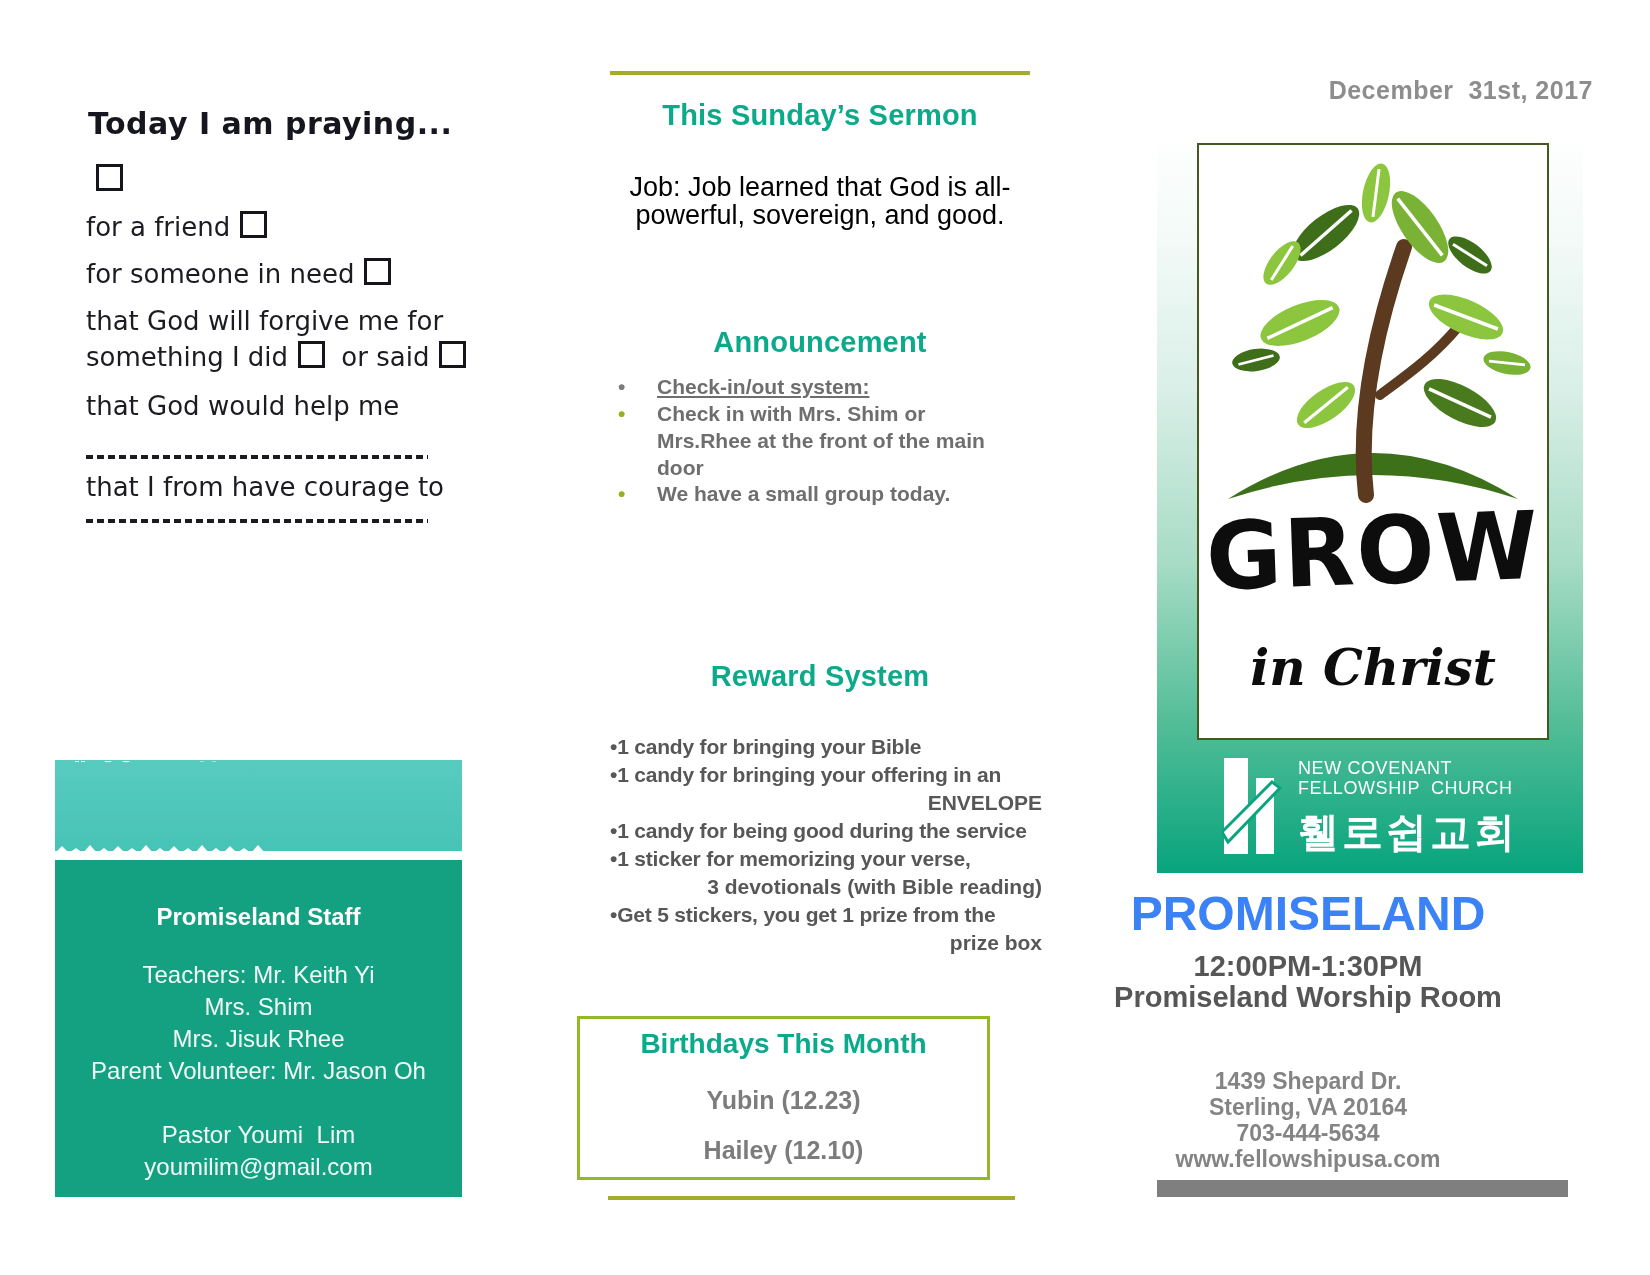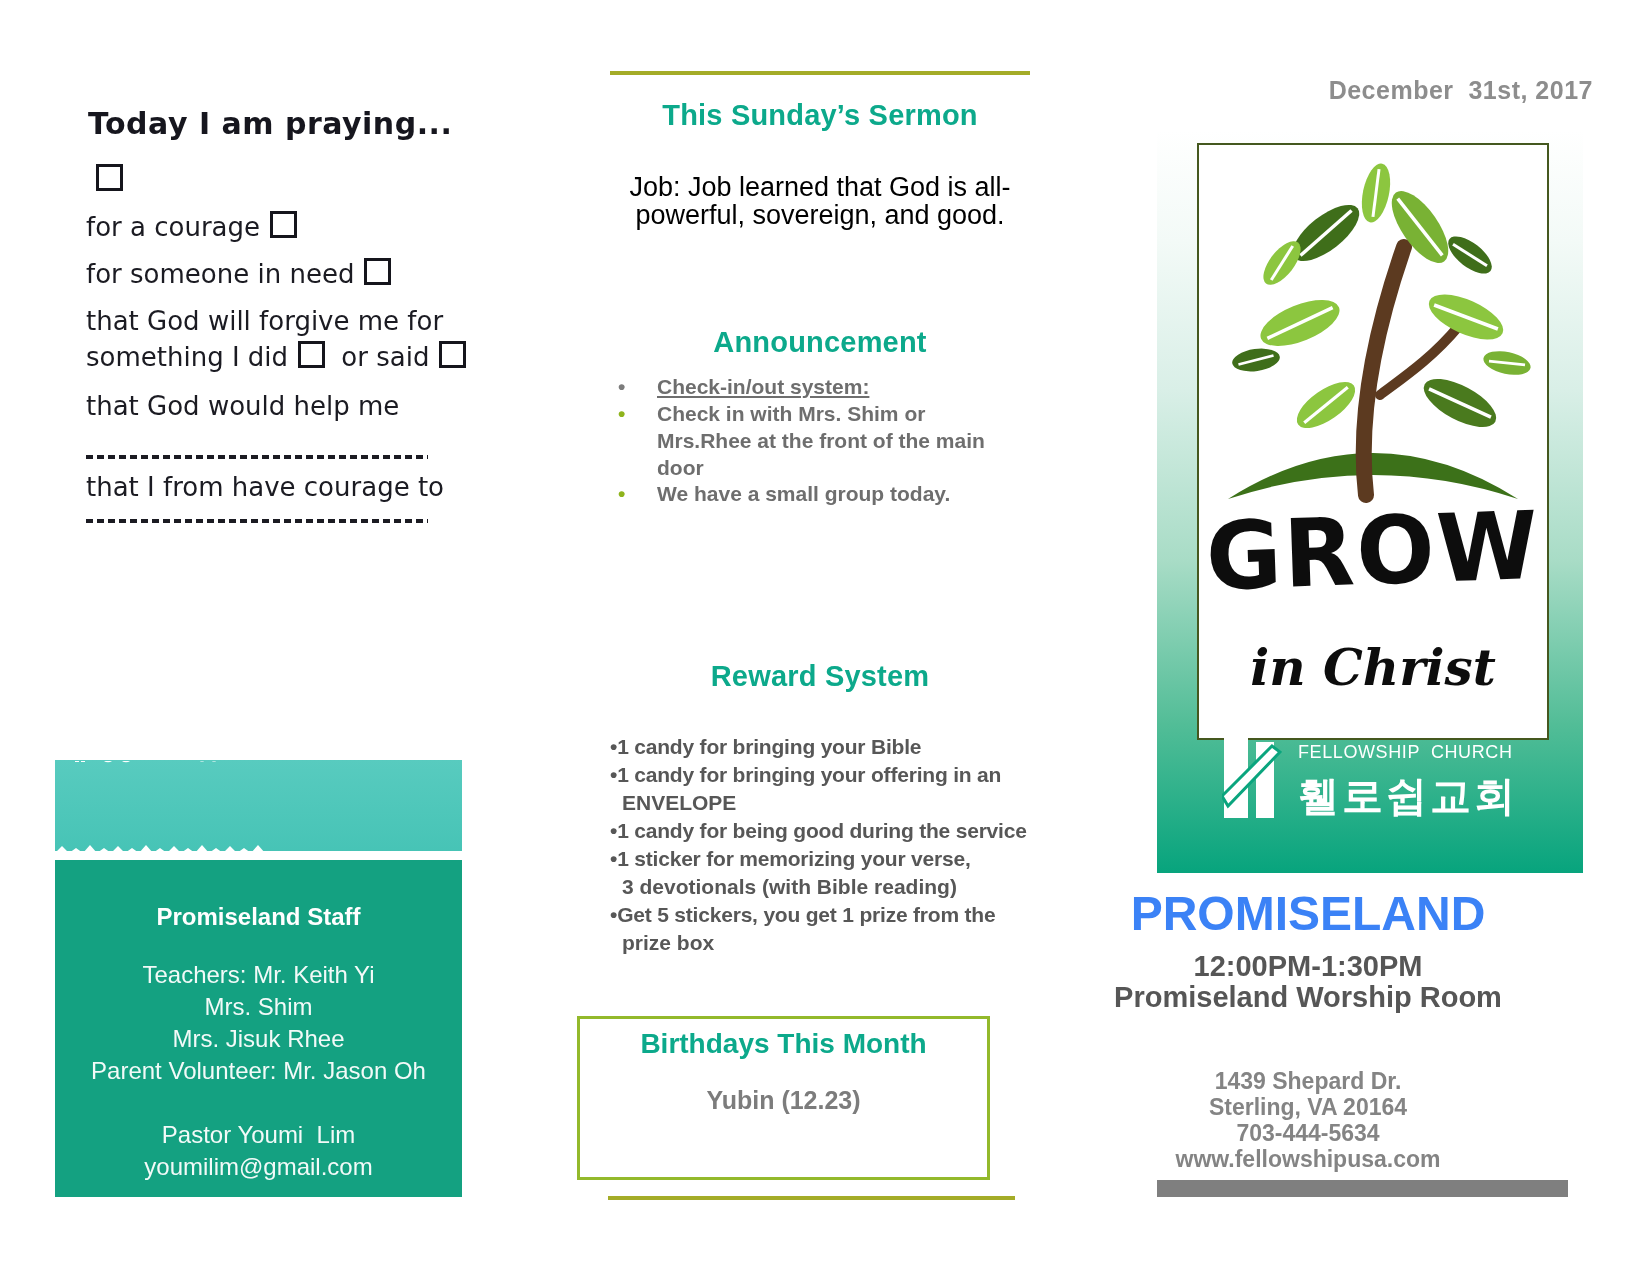--- a/index.html
+++ b/index.html
@@ -43,42 +43,42 @@
   .h-announce{top:326px}
   .a-item{left:618px;width:400px;font-size:21px;font-weight:700;color:#6e6e6e;line-height:27px;}
   .a-item .blt{position:absolute;left:0;top:0;width:39px;}
   .a-item .txt{margin-left:39px;width:356px;}
   .blt-gray{color:#7c7c7c}.blt-olive{color:#8fb41c}
   .a-1{top:373px}.a-2{top:400px}.a-3{top:480px}
   .a-underline{text-decoration:underline;}
   .h-reward{top:660px}
   .r-item{left:610px;width:430px;font-size:21px;font-weight:700;color:#575757;
     white-space:nowrap;letter-spacing:-.2px;}
-  .r-cont{left:622px;width:420px;font-size:21px;font-weight:700;color:#575757;white-space:nowrap;}
+  .r-cont{left:622px;width:420px;font-size:21px;font-weight:700;color:#575757;white-space:nowrap;text-align:right;}
   .r-1{top:735px}.r-2{top:763px}.r-2c{top:791px}.r-3{top:819px}
   .r-4{top:847px}.r-4c{top:875px}.r-5{top:903px}.r-5c{top:931px}
   .bday-box{left:577px;top:1016px;width:407px;height:158px;border:3px solid #93b92b;background:#fff;}
   .bday-title{left:577px;width:413px;top:1028px;text-align:center;font-size:28px;
     font-weight:700;color:#0ca98b;}
   .bday-name{left:577px;width:413px;text-align:center;font-size:25px;font-weight:700;color:#7c7c7c;}
   .bn-0{top:1086px}.bn-1{top:1136px}
 
   
   .date{left:1150px;top:76px;width:443px;text-align:right;font-size:25px;font-weight:700;
     color:#8d8d8d;letter-spacing:.5px;white-space:pre;}
   .panel{left:1157px;top:130px;width:426px;height:743px;
     background:linear-gradient(180deg,#ffffff 0%,#f3faf7 15%,#d9efe7 35%,#a8dcc6 58%,#52bd97 80%,#07a47d 100%);}
   .logo-box{left:1197px;top:143px;width:348px;height:593px;background:#fff;border:2px solid #45581f;}
   .tree{position:absolute;left:9px;top:10px;}
   .grow-word{left:1197px;top:498px;width:352px;text-align:center;
     font-family:"DejaVu Sans",sans-serif;font-size:92px;font-weight:900;color:#0d0d0d;
     letter-spacing:2px;transform:rotate(-2deg) scaleY(1.02);}
   .grow-sub{left:1197px;top:638px;width:352px;text-align:center;
     font-family:"DejaVu Serif",serif;font-style:italic;font-size:50px;font-weight:700;color:#0d0d0d;}
-  .church{left:1157px;top:722px;width:426px;display:flex;justify-content:center;align-items:flex-start;}
+  .church{left:1157px;top:758px;width:426px;display:flex;justify-content:center;align-items:flex-start;}
   .church .txt{margin-left:16px;color:#fff;}
   .nc-line{font-size:18px;font-weight:400;letter-spacing:.6px;line-height:20px;white-space:pre;}
   .korean{font-size:41px;font-weight:700;letter-spacing:3px;margin-top:7px;}
   .promiseland{left:1096px;top:886px;width:424px;text-align:center;font-size:48px;
     font-weight:800;color:#3b82f6;}
   .rt-center{left:1096px;width:424px;text-align:center;}
   .time{top:950px;font-size:29px;font-weight:700;color:#565656;}
   .room{top:981px;font-size:29px;font-weight:700;color:#565656;}
   .addr-line{font-size:23px;font-weight:700;color:#848484;}
   .ad-0{top:1068px}.ad-1{top:1094px}.ad-2{top:1120px}.ad-3{top:1146px}
@@ -88,21 +88,21 @@
 <body>
 
 <div class="page">
 
   <div class="abs prayer-title">Today I am praying...</div>
 
   <div class="abs p-item p-i1">
     <span class="chk"></span>
   </div>
   <div class="abs p-item p-i2">
-    <span>for a courage</span><span class="chk"></span>
+    <span>for a friend</span><span class="chk"></span>
   </div>
   <div class="abs p-item p-i3">
     <span>for someone in need</span><span class="chk"></span>
   </div>
   <div class="abs p-item p-f1">that God will forgive me for</div>
   <div class="abs p-item p-f2">
     <span>something I did</span><span class="chk"></span>
     <span style="margin-left:8px;">or said</span><span class="chk"></span>
   </div>
   <div class="abs p-item p-help">that God would help me</div>
@@ -245,20 +245,21 @@
   <div class="abs r-cont r-2c">ENVELOPE</div>
   <div class="abs r-item r-3"><span>•</span><span>1 candy for being good during the service</span></div>
   <div class="abs r-item r-4"><span>•</span><span>1 sticker for memorizing your verse,</span></div>
   <div class="abs r-cont r-4c">3 devotionals (with Bible reading)</div>
   <div class="abs r-item r-5"><span>•</span><span>Get 5 stickers, you get 1 prize from the</span></div>
   <div class="abs r-cont r-5c">prize box</div>
 
   <div class="abs bday-box"></div>
   <div class="abs bday-title">Birthdays This Month</div>
   <div class="abs bday-name bn-0">Yubin (12.23)</div>
+  <div class="abs bday-name bn-1">Hailey (12.10)</div>
   <div class="abs oline mid-bottomline"></div>
 
   <div class="abs date">December  31st, 2017</div>
 
   <div class="abs panel">
     <div class="logo-box" style="position:absolute;left:40px;top:13px;">
       <svg class="tree" width="330" height="350" viewBox="0 0 330 350">
 
         <path d="M20 344 Q165 252 310 344 Q165 296 20 344 Z" fill="#3c7119"></path>
 

